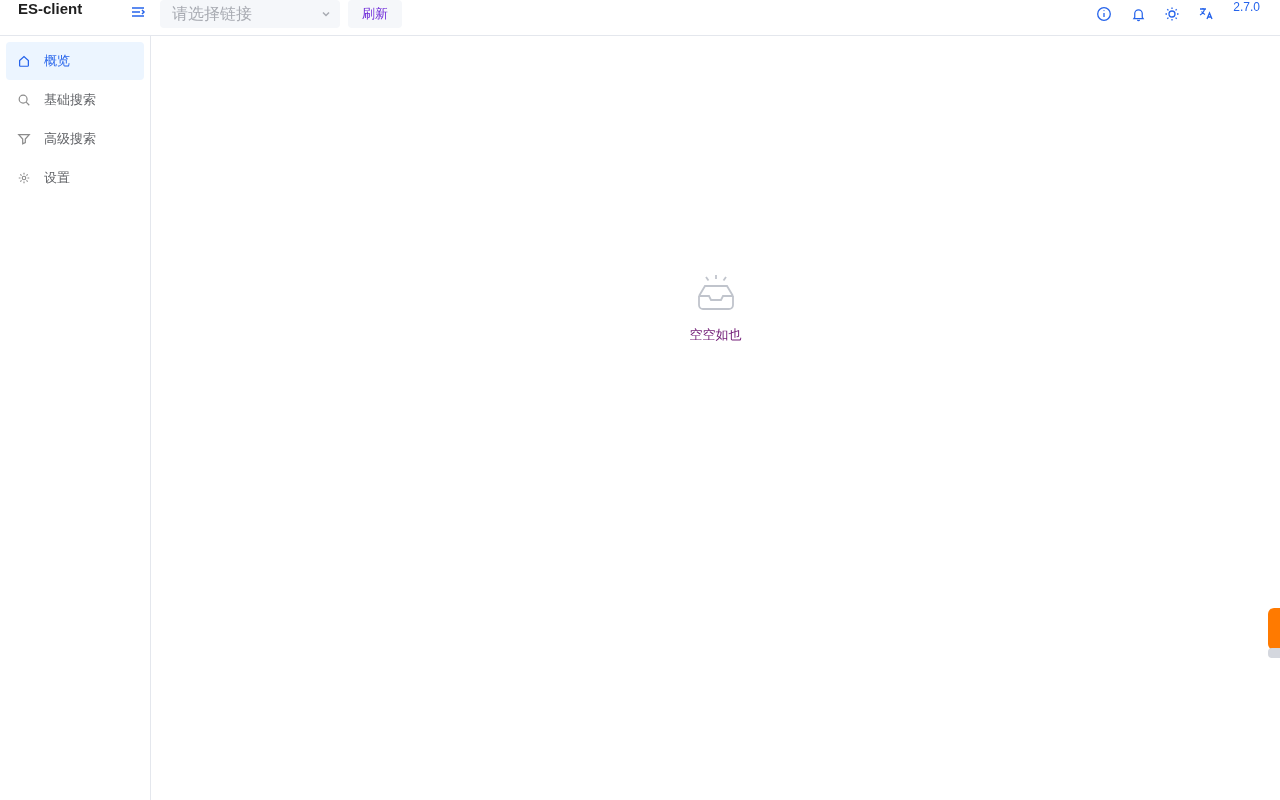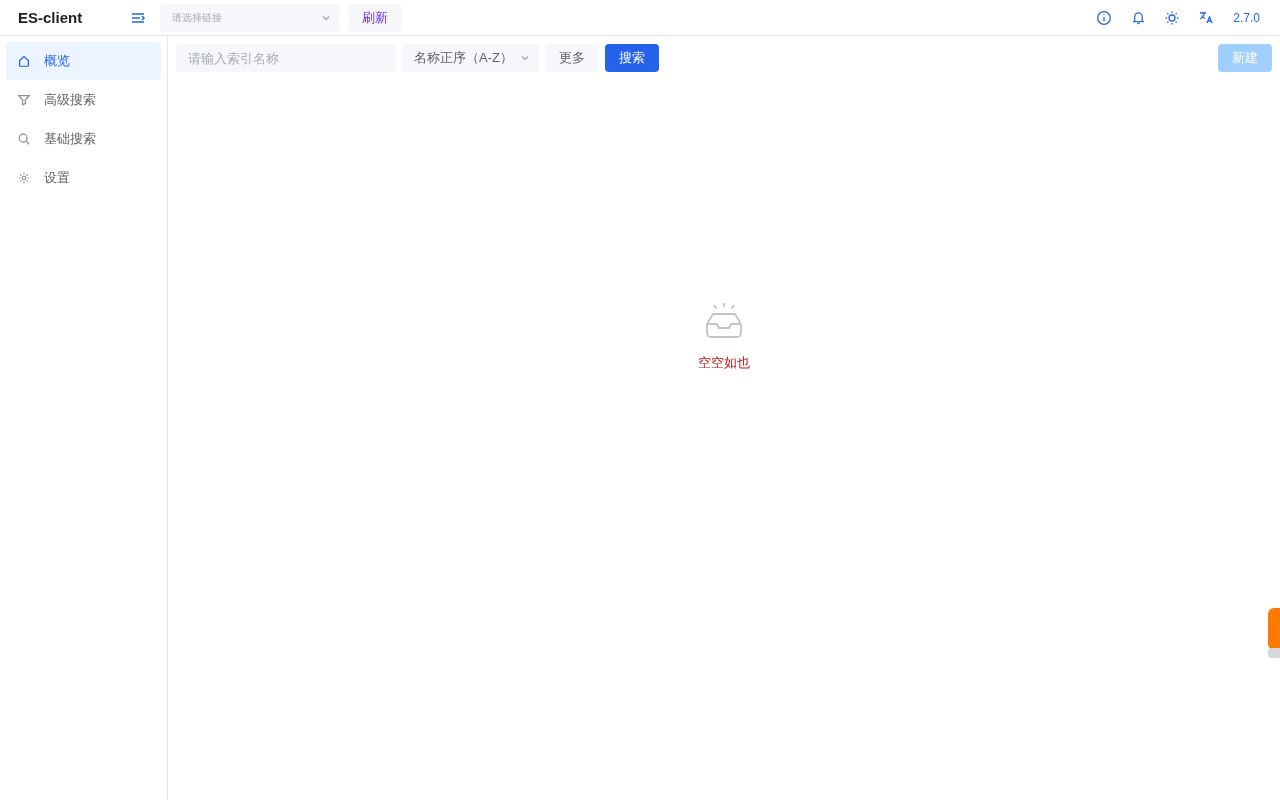--- a/index.html
+++ b/index.html
@@ -23,21 +23,21 @@
     width: 1280px;
     height: 800px;
     overflow: hidden;
     position: relative;
   }
 
   
   .header {
     height: 36px;
     display: flex;
-    align-items: center;
+    align-items: flex-start;
     padding: 0 10px 0 18px;
     border-bottom: 1px solid var(--border);
   }
   .brand {
     font-weight: 700;
     font-size: 15px;
     color: #1f1f1f;
     width: 108px;
   }
   .collapse-btn {
@@ -54,21 +54,21 @@
     width: 180px;
     height: 28px;
     background: var(--bg-light);
     border-radius: 4px;
     display: flex;
     align-items: center;
     justify-content: space-between;
     padding: 0 8px 0 12px;
     cursor: pointer;
     color: #a8abb2;
-    font-size: 10px;
+    font-size: 16px;
     margin-right: 8px;
     font-family: Liberation Mono, monospace;
   }
   .btn {
     height: 28px;
     padding: 0 14px;
     border-radius: 4px;
     display: inline-flex;
     align-items: center;
     justify-content: center;
@@ -95,21 +95,21 @@
   .version {
     color: var(--primary);
     font-size: 12px;
     padding: 0 10px;
     cursor: pointer;
   }
 
   
   .layout { display: flex; height: calc(800px - 36px); }
   .sidebar {
-    width: 168px;
+    width: 151px;
     border-right: 1px solid var(--border);
     padding: 6px;
   }
   .nav-item {
     height: 38px;
     display: flex;
     align-items: center;
     padding: 0 10px;
     border-radius: 4px;
     cursor: pointer;
@@ -181,21 +181,21 @@
     flex: 1;
     display: flex;
     flex-direction: column;
     align-items: center;
     justify-content: flex-start;
     padding-top: 230px;
     color: #bbb;
   }
   .empty-text {
     font-size: 13px;
-    color: #b91c1c;
+    color: #701a75;
     margin-top: 12px;
   }
 
   
   .float-handle {
     position: absolute;
     right: 0;
     width: 12px;
     height: 42px;
     border-radius: 6px 0 0 6px;
@@ -279,61 +279,46 @@
       <span class="nav-icon">
         <svg width="14" height="14" viewBox="0 0 16 16" fill="none" stroke="currentColor" stroke-width="1.4">
             <path d="M3 7.5 8 3l5 4.5V13a1 1 0 0 1-1 1H4a1 1 0 0 1-1-1V7.5Z"></path>
           </svg>
       </span>
       <span>概览</span>
     </div>
     <div class="nav-item">
       <span class="nav-icon">
         <svg width="14" height="14" viewBox="0 0 16 16" fill="none" stroke="currentColor" stroke-width="1.4">
-            <path d="M2 3h12l-4.5 5v4l-3 1.5V8L2 3Z"></path>
+            <circle cx="7" cy="7" r="4.5"></circle>
+            <line x1="10.5" y1="10.5" x2="14" y2="14"></line>
           </svg>
       </span>
-      <span>高级搜索</span>
+      <span>基础搜索</span>
     </div>
     <div class="nav-item">
       <span class="nav-icon">
         <svg width="14" height="14" viewBox="0 0 16 16" fill="none" stroke="currentColor" stroke-width="1.4">
-            <circle cx="7" cy="7" r="4.5"></circle>
-            <line x1="10.5" y1="10.5" x2="14" y2="14"></line>
+            <path d="M2 3h12l-4.5 5v4l-3 1.5V8L2 3Z"></path>
           </svg>
       </span>
-      <span>基础搜索</span>
+      <span>高级搜索</span>
     </div>
     <div class="nav-item">
       <span class="nav-icon">
         <svg width="14" height="14" viewBox="0 0 16 16" fill="none" stroke="currentColor" stroke-width="1.3">
             <circle cx="8" cy="8" r="2"></circle>
             <path d="M8 2v2M8 12v2M2 8h2M12 8h2M3.8 3.8l1.4 1.4M10.8 10.8l1.4 1.4M3.8 12.2l1.4-1.4M10.8 5.2l1.4-1.4"></path>
           </svg>
       </span>
       <span>设置</span>
     </div>
   </div>
 
   <div class="main">
-    <div class="toolbar">
-      <input class="search-input" placeholder="请输入索引名称" style="">
-      <div class="sort-select">
-        <span>名称正序（A-Z）</span>
-        <span>
-          <svg width="12" height="12" viewBox="0 0 12 12" fill="none" stroke="#a8abb2" stroke-width="1.5">
-              <polyline points="3,4.5 6,7.5 9,4.5"></polyline>
-            </svg>
-        </span>
-      </div>
-      <button class="btn">更多</button>
-      <button class="btn btn-primary">搜索</button>
-      <div class="toolbar-spacer"></div>
-      <button class="btn btn-lightblue">新建</button>
-    </div>
 
     <div class="empty">
       <span>
         <svg width="46" height="40" viewBox="0 0 46 40" fill="none" stroke="#c0c4cc" stroke-width="1.8">
           <line x1="23" y1="1" x2="23" y2="5"></line>
           <line x1="13" y1="3" x2="15.5" y2="6.5"></line>
           <line x1="33" y1="3" x2="30.5" y2="6.5"></line>
           <path d="M6 22 12 12h22l6 10"></path>
           <path d="M6 22v9a4 4 0 0 0 4 4h26a4 4 0 0 0 4-4v-9"></path>
           <path d="M6 22h10l2 4h10l2-4h10"></path>

